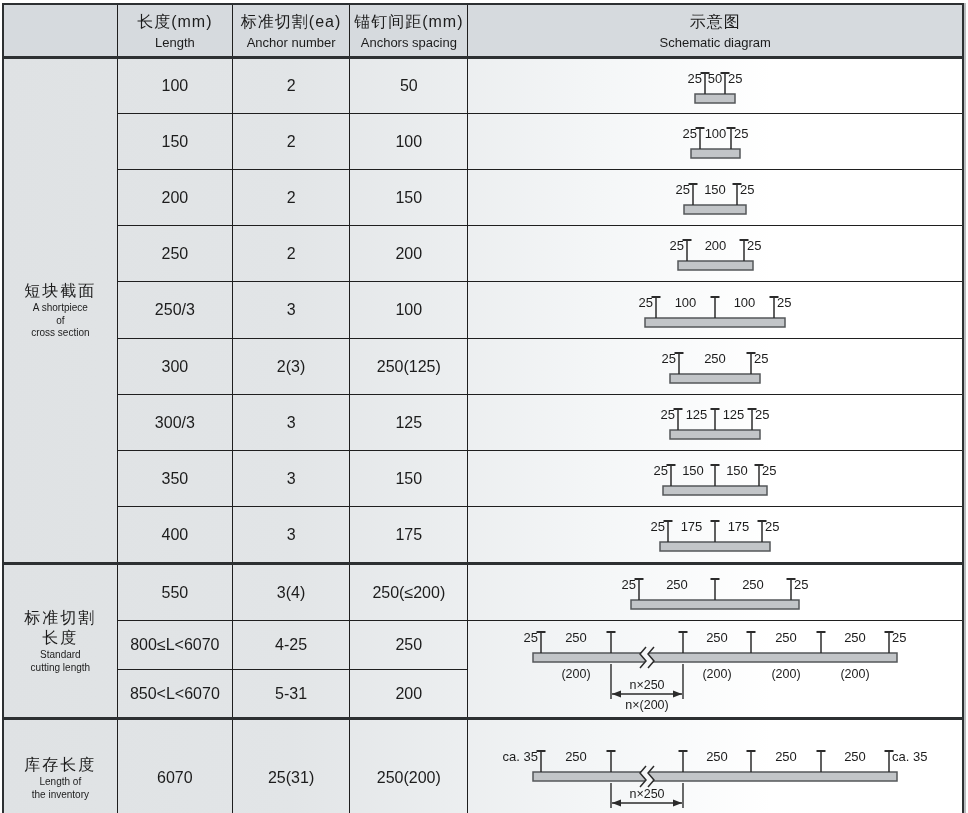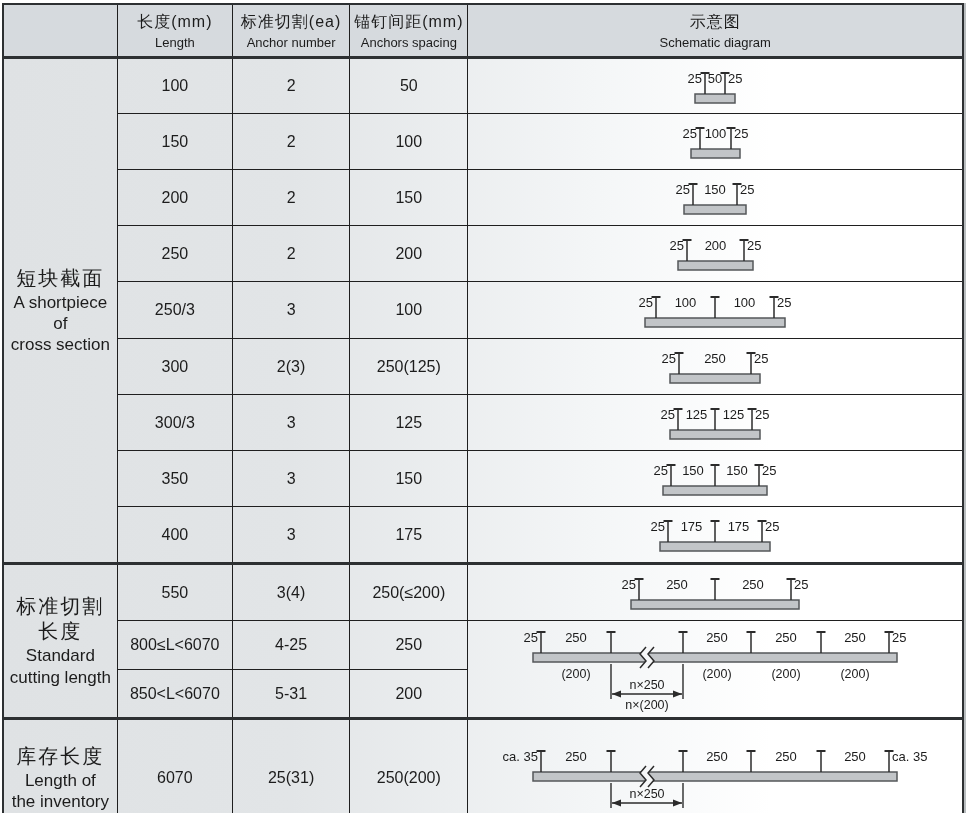--- a/index.html
+++ b/index.html
@@ -29,22 +29,22 @@
   thead .cn{font-size:16px;letter-spacing:1px;}
   thead .en{font-size:13px;margin-top:2px;}
   td.val{
     text-align:center;vertical-align:middle;
     font-size:16px;
   }
   td.section-label{
     text-align:center;vertical-align:middle;
     line-height:1.25;
   }
-  td.section-label .cn{font-size:20px;letter-spacing:2px;}
-  td.section-label .en{font-size:17px;margin-top:1px;}
+  td.section-label .cn{font-size:16px;letter-spacing:2px;}
+  td.section-label .en{font-size:10px;margin-top:1px;}
   td.diag-cell{text-align:center;vertical-align:middle;}
   td.diag-cell svg{display:block;margin:0 auto;}
   tr.section-start td{border-top:3px solid #2d3032;}
   .diag-text{font-size:13px;fill:#1c1c1c;}
   .diag-sub{font-size:12.5px;fill:#1c1c1c;}
 </style>
 </head>
 <body>
 
 <table class="spec">

